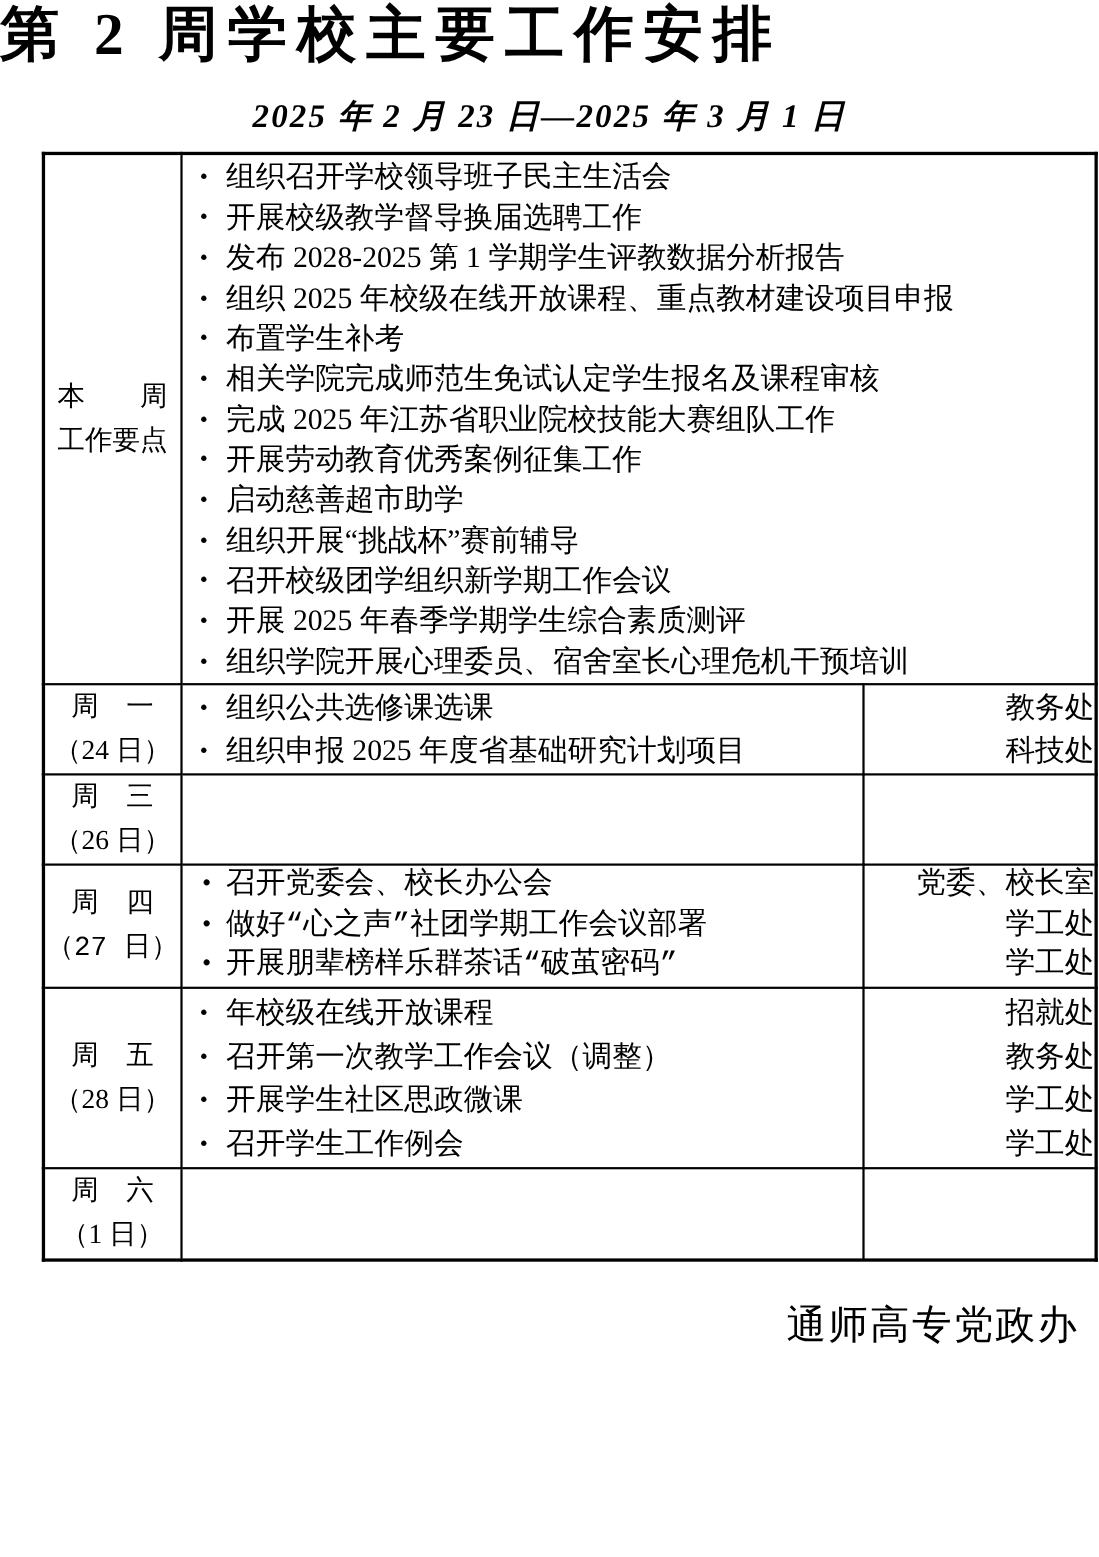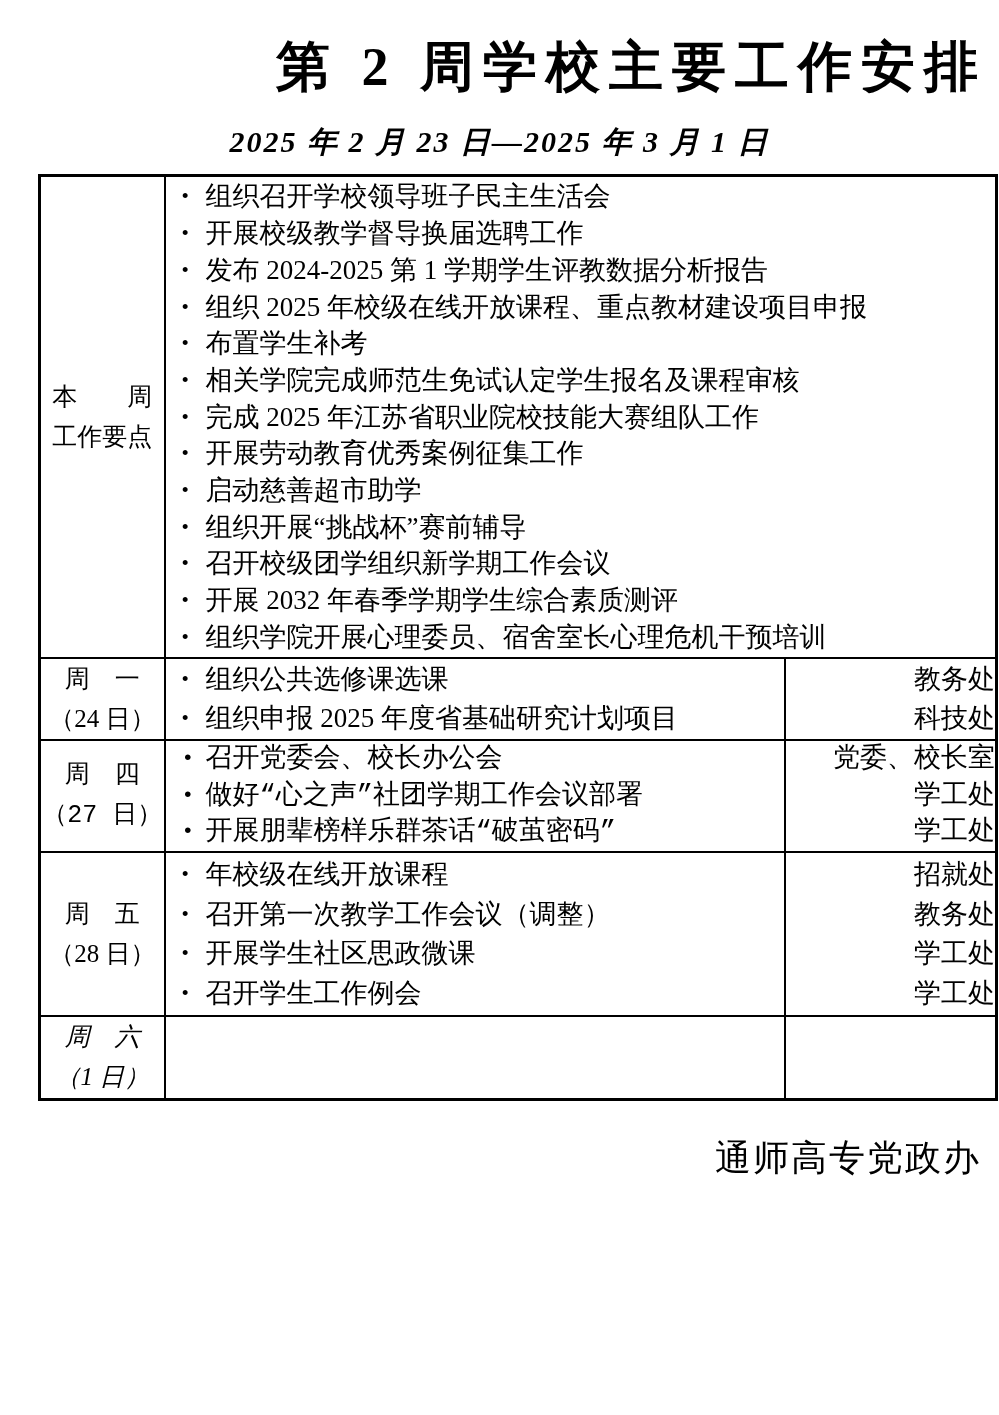--- a/index.html
+++ b/index.html
@@ -10,23 +10,23 @@
     font-family: "Liberation Serif", "DejaVu Serif", serif;
   }
   .page {
     position: relative;
     width: 999px;
     height: 1415px;
     background: #ffffff;
     overflow: hidden;
   }
   .doc-title {
-    margin: 12px;
-    padding-top: 24px;
-    text-align: right;
+    margin: 0;
+    padding-top: 0;
+    text-align: left;
     font-size: 54px;
     line-height: 62px;
     font-weight: 900;
     letter-spacing: 9px;
     white-space: nowrap;
   }
   .doc-subtitle {
     margin-top: 26px;
     text-align: center;
     font-size: 30px;
@@ -133,21 +133,21 @@
               <div class="task">
                 <span class="bullet">•</span>
                 <div class="task-text">组织召开学校领导班子民主生活会</div>
               </div>
               <div class="task">
                 <span class="bullet">•</span>
                 <div class="task-text">开展校级教学督导换届选聘工作</div>
               </div>
               <div class="task">
                 <span class="bullet">•</span>
-                <div class="task-text">发布 2024-2025 第 1 学期学生评教数据分析报告</div>
+                <div class="task-text">发布 2028-2025 第 1 学期学生评教数据分析报告</div>
               </div>
               <div class="task">
                 <span class="bullet">•</span>
                 <div class="task-text">组织 2025 年校级在线开放课程、重点教材建设项目申报</div>
               </div>
               <div class="task">
                 <span class="bullet">•</span>
                 <div class="task-text">布置学生补考</div>
               </div>
               <div class="task">
@@ -169,21 +169,21 @@
               <div class="task">
                 <span class="bullet">•</span>
                 <div class="task-text">组织开展“挑战杯”赛前辅导</div>
               </div>
               <div class="task">
                 <span class="bullet">•</span>
                 <div class="task-text">召开校级团学组织新学期工作会议</div>
               </div>
               <div class="task">
                 <span class="bullet">•</span>
-                <div class="task-text">开展 2032 年春季学期学生综合素质测评</div>
+                <div class="task-text">开展 2025 年春季学期学生综合素质测评</div>
               </div>
               <div class="task">
                 <span class="bullet">•</span>
                 <div class="task-text">组织学院开展心理委员、宿舍室长心理危机干预培训</div>
               </div>
             </div>
         </td>
       </tr>
         <tr style="height: 80px;">
           <td class="day-cell">
@@ -200,20 +200,31 @@
                 <div class="task-dept">教务处</div>
               </div>
               <div class="task">
                 <span class="bullet">•</span>
                 <div class="task-text">组织申报 2025 年度省基础研究计划项目</div>
                 <div class="task-dept">科技处</div>
               </div>
             </div>
           </td>
         </tr>
+        <tr style="height: 80px;">
+          <td class="day-cell">
+            <div class="day-label">
+              <div>周　三</div>
+              <div>（26 日）</div>
+            </div>
+          </td>
+          <td class="work-cell with-divider">
+            <div class="tasks" style="height: 80px;"></div>
+          </td>
+        </tr>
         <tr style="height: 110px; font-family: Liberation Mono, monospace;">
           <td class="day-cell">
             <div class="day-label">
               <div>周　四</div>
               <div>（27 日）</div>
             </div>
           </td>
           <td class="work-cell with-divider">
             <div class="tasks" style="height: 110px;">
               <div class="task">
@@ -259,21 +270,21 @@
                 <div class="task-dept">学工处</div>
               </div>
               <div class="task">
                 <span class="bullet">•</span>
                 <div class="task-text">召开学生工作例会</div>
                 <div class="task-dept">学工处</div>
               </div>
             </div>
           </td>
         </tr>
-        <tr style="height: 81px; font-style: italic;">
+        <tr style="height: 81px;">
           <td class="day-cell">
             <div class="day-label">
               <div>周　六</div>
               <div>（1 日）</div>
             </div>
           </td>
           <td class="work-cell with-divider">
             <div class="tasks" style="height: 81px;"></div>
           </td>
         </tr>

